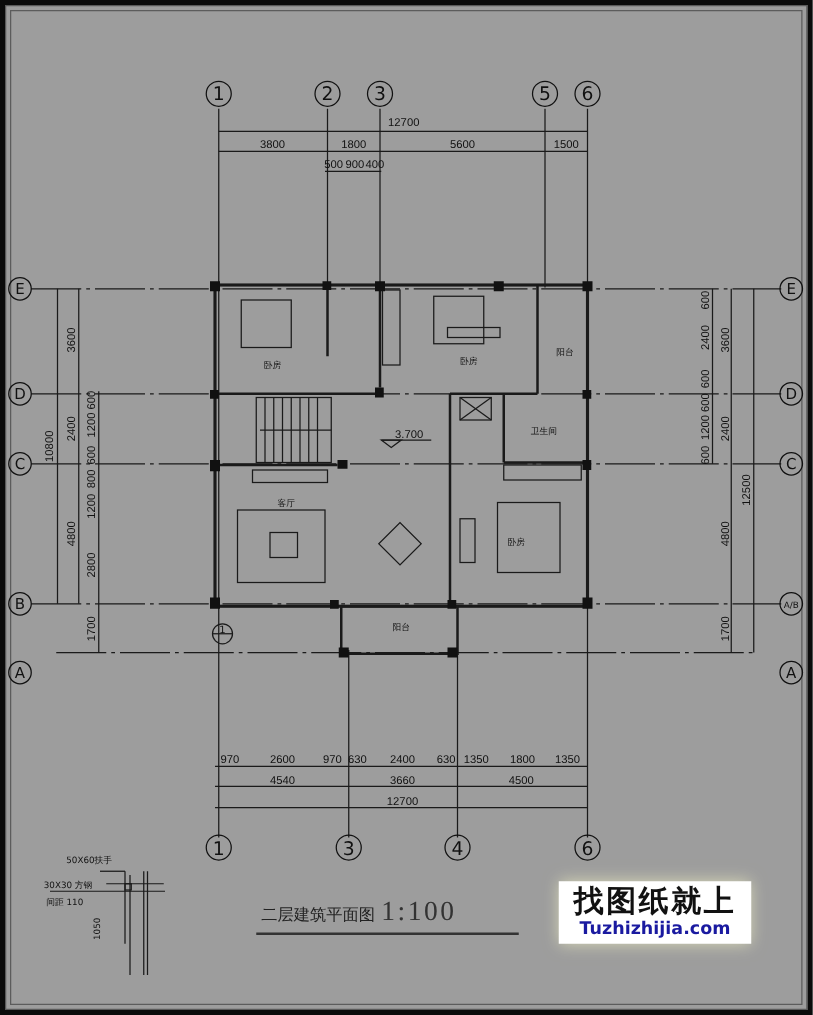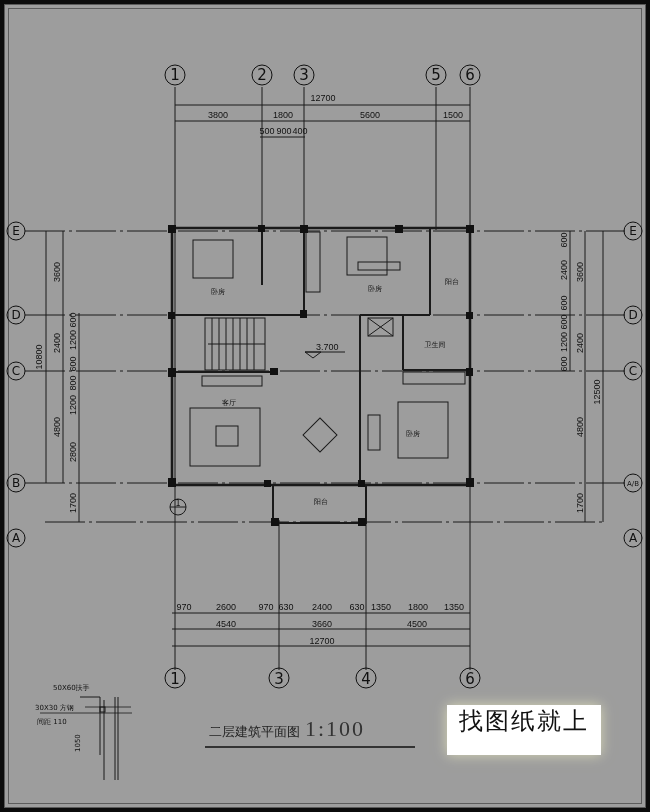--- a/index.html
+++ b/index.html
@@ -7,21 +7,21 @@
          font-family:"Liberation Sans", sans-serif; }
   #frame { position:absolute; left:4px; top:4px; width:642px; height:804px; background:#9d9d9d;
            box-sizing:border-box; border:1px solid #5a5a5a; }
   #inner { position:absolute; left:3px; top:3px; right:3px; bottom:3px; border:1px solid #5c5c5c; }
   svg { position:absolute; left:0; top:0; }
   .dim { font-size:9px; fill:#111; font-family:"Liberation Sans", sans-serif; }
   .axis { font-size:15px; fill:#111; font-family:"DejaVu Sans", sans-serif; }
   .room { font-size:7px; fill:#111; font-family:"DejaVu Sans", sans-serif; }
   #logo { position:absolute; left:447px; top:705px; width:154px; height:50px; background:#fff;
           box-shadow:0 0 12px rgba(255,255,200,0.6); text-align:center; }
-  #logo .cn { font-family:"DejaVu Sans", sans-serif; font-weight:normal; font-size:24px; color:#111; line-height:28px; padding-top:2px; letter-spacing:2px;}
+  #logo .cn { font-family:"DejaVu Sans", sans-serif; font-weight:bold; font-size:24px; color:#111; line-height:28px; padding-top:2px; letter-spacing:2px;}
   #logo .en { font-family:"DejaVu Sans", sans-serif; font-weight:bold; font-size:14px; color:#1a1aa0; line-height:16px; }
   #title { position:absolute; left:205px; top:718px; width:210px; height:28px; border-bottom:2px solid #333; }
   #title .t1 { position:absolute; left:4px; top:5px; font-size:13px; color:#222; font-family:Liberation Sans, sans-serif; }
   #title .t2 { position:absolute; left:100px; top:-2px; font-size:22px; color:#333; font-family:Liberation Serif, serif; letter-spacing:2px; }
 </style>
 </head>
 <body>
 
 <div id="frame">
   <div id="inner"></div>
@@ -250,13 +250,14 @@
   </g>
 </svg>
 
 <div id="title">
   <span class="t1">二层建筑平面图</span>
   <span class="t2">1:100</span>
 </div>
 
 <div id="logo">
   <div class="cn">找图纸就上</div>
+  <div class="en">Tuzhizhijia.com</div>
 </div>
 
 </body></html>

